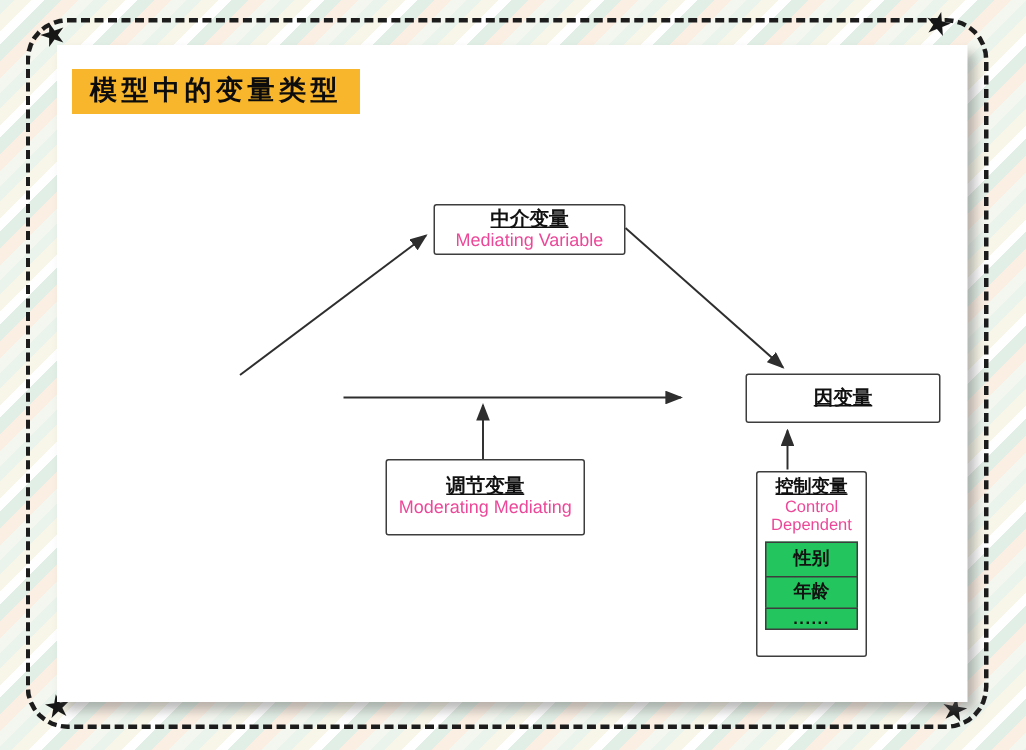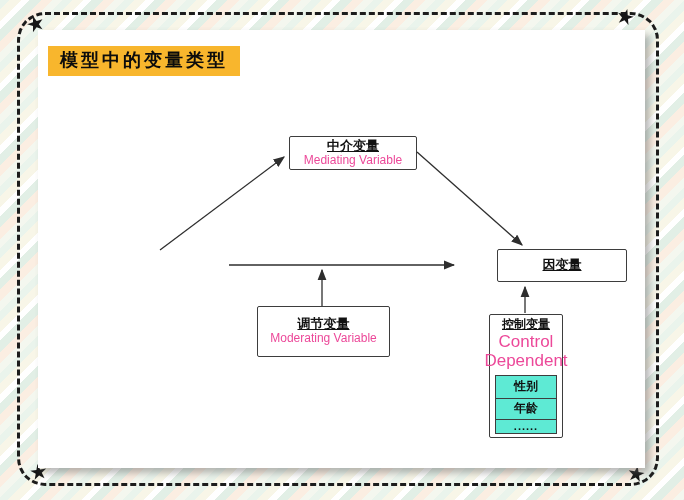--- a/index.html
+++ b/index.html
@@ -51,29 +51,29 @@
   }
   .zh { font-size:13px; font-weight:700; color:#111;text-decoration:underline; }
   .en { font-size:12px; color:#ec4899; }
 
   .node-mediating   { left:251px; top:106px; width:128px; height:34px; }
   .node-independent { left:52px;  top:220px; width:138px; height:32px; }
   .node-dependent   { left:442px; top:219px; width:130px; height:33px;margin-left:17px; }
   .node-moderating  { left:219px; top:276px; width:133px; height:51px; }
 
   .node-control {
-    left:451px; top:284px; width:74px; height:124px;
+    left:466px; top:284px; width:74px; height:124px;
     justify-content:flex-start; padding-top:3px;
   }
   .node-control .zh { font-size:12px; }
-  .node-control .en { font-size:17px; }
+  .node-control .en { font-size:11px; }
   .crows { width:100%; padding:0 5px; margin-top:4px; }
   .crow {
     border:1.3px solid #3d3d3d; font-weight:700; font-size:12px; color:#111;
-    display:flex; align-items:center; justify-content:center; background:#5eead4;
+    display:flex; align-items:center; justify-content:center; background:#22c55e;
   }
   .crow + .crow { margin-top:-1.3px; }
   .crow-1 { height:24px; } .crow-2 { height:23px; }
   .crow-3 { height:15px; font-size:11px; letter-spacing:1px; }
 </style>
 </head>
 <body>
 
 <div class="stage">
 
@@ -106,21 +106,21 @@
       <div class="en">Mediating Variable</div>
     </div>
 
 
     <div class="node node-dependent">
       <div class="zh">因变量</div>
     </div>
 
     <div class="node node-moderating">
       <div class="zh">调节变量</div>
-      <div class="en">Moderating Variable</div>
+      <div class="en">Moderating Mediating</div>
     </div>
 
     <div class="node node-control">
       <div class="zh">控制变量</div>
       <div class="en">Control</div>
       <div class="en">Dependent</div>
       <div class="crows">
         <div class="crow crow-1">性别</div>
         <div class="crow crow-2">年龄</div>
         <div class="crow crow-3">......</div>

